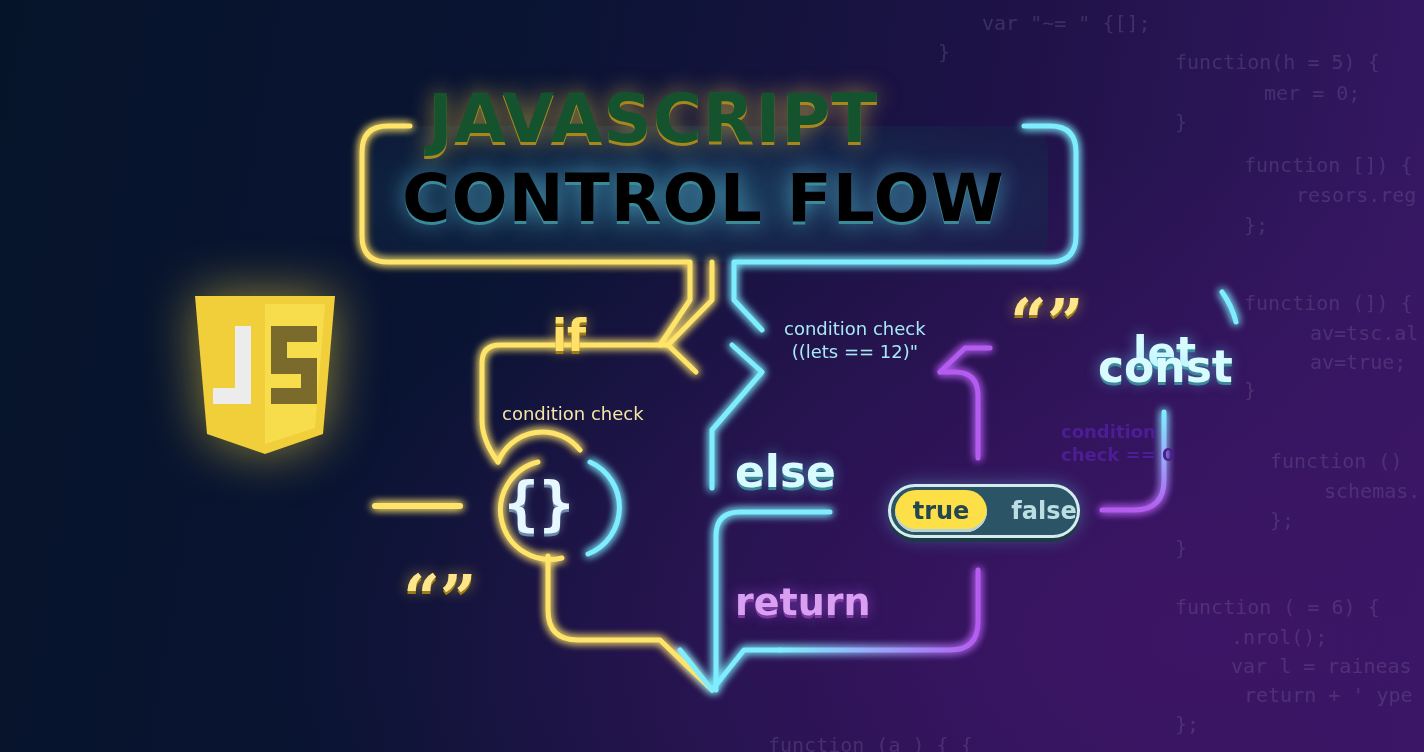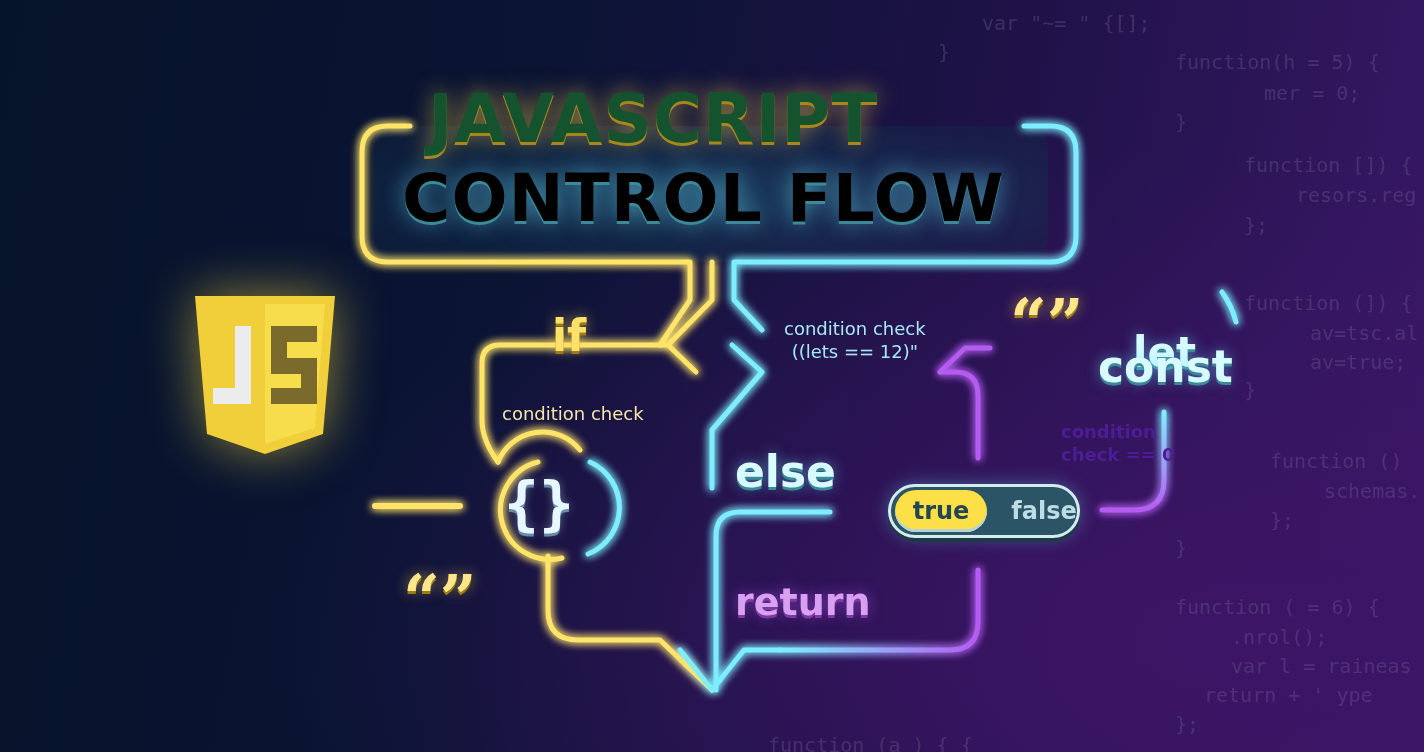--- a/index.html
+++ b/index.html
@@ -56,21 +56,21 @@
     <div class="code" style="left: 1310px; top: 323px;">av=tsc.al</div>
     <div class="code" style="left: 1310px; top: 352px;">av=true;</div>
     <div class="code" style="left: 1244px; top: 380px;">}</div>
     <div class="code" style="left: 1270px; top: 451px;">function ()</div>
     <div class="code" style="left: 1324px; top: 481px;">schemas.</div>
     <div class="code" style="left: 1270px; top: 510px;">};</div>
     <div class="code" style="left: 1175px; top: 538px;">}</div>
     <div class="code" style="left: 1175px; top: 597px;">function ( = 6) {</div>
     <div class="code" style="left: 1231px; top: 627px;">.nrol();</div>
     <div class="code" style="left: 1231px; top: 656px;">var l = raineas</div>
-    <div class="code" style="left: 1204px; top: 685px;">return + ' ype</div>
+    <div class="code" style="left: 1244px; top: 685px;">return + ' ype</div>
     <div class="code" style="left: 1175px; top: 714px;">};</div>
     <div class="code" style="left: 768px; top: 735px;">function (a ) { {</div>
   </div>
 
 <svg class="flow" width="1424" height="752">
   <defs>
     <filter id="gl" x="-20%" y="-20%" width="140%" height="140%">
       <feGaussianBlur stdDeviation="4" result="b"></feGaussianBlur>
       <feMerge>
           <feMergeNode in="b"></feMergeNode>

